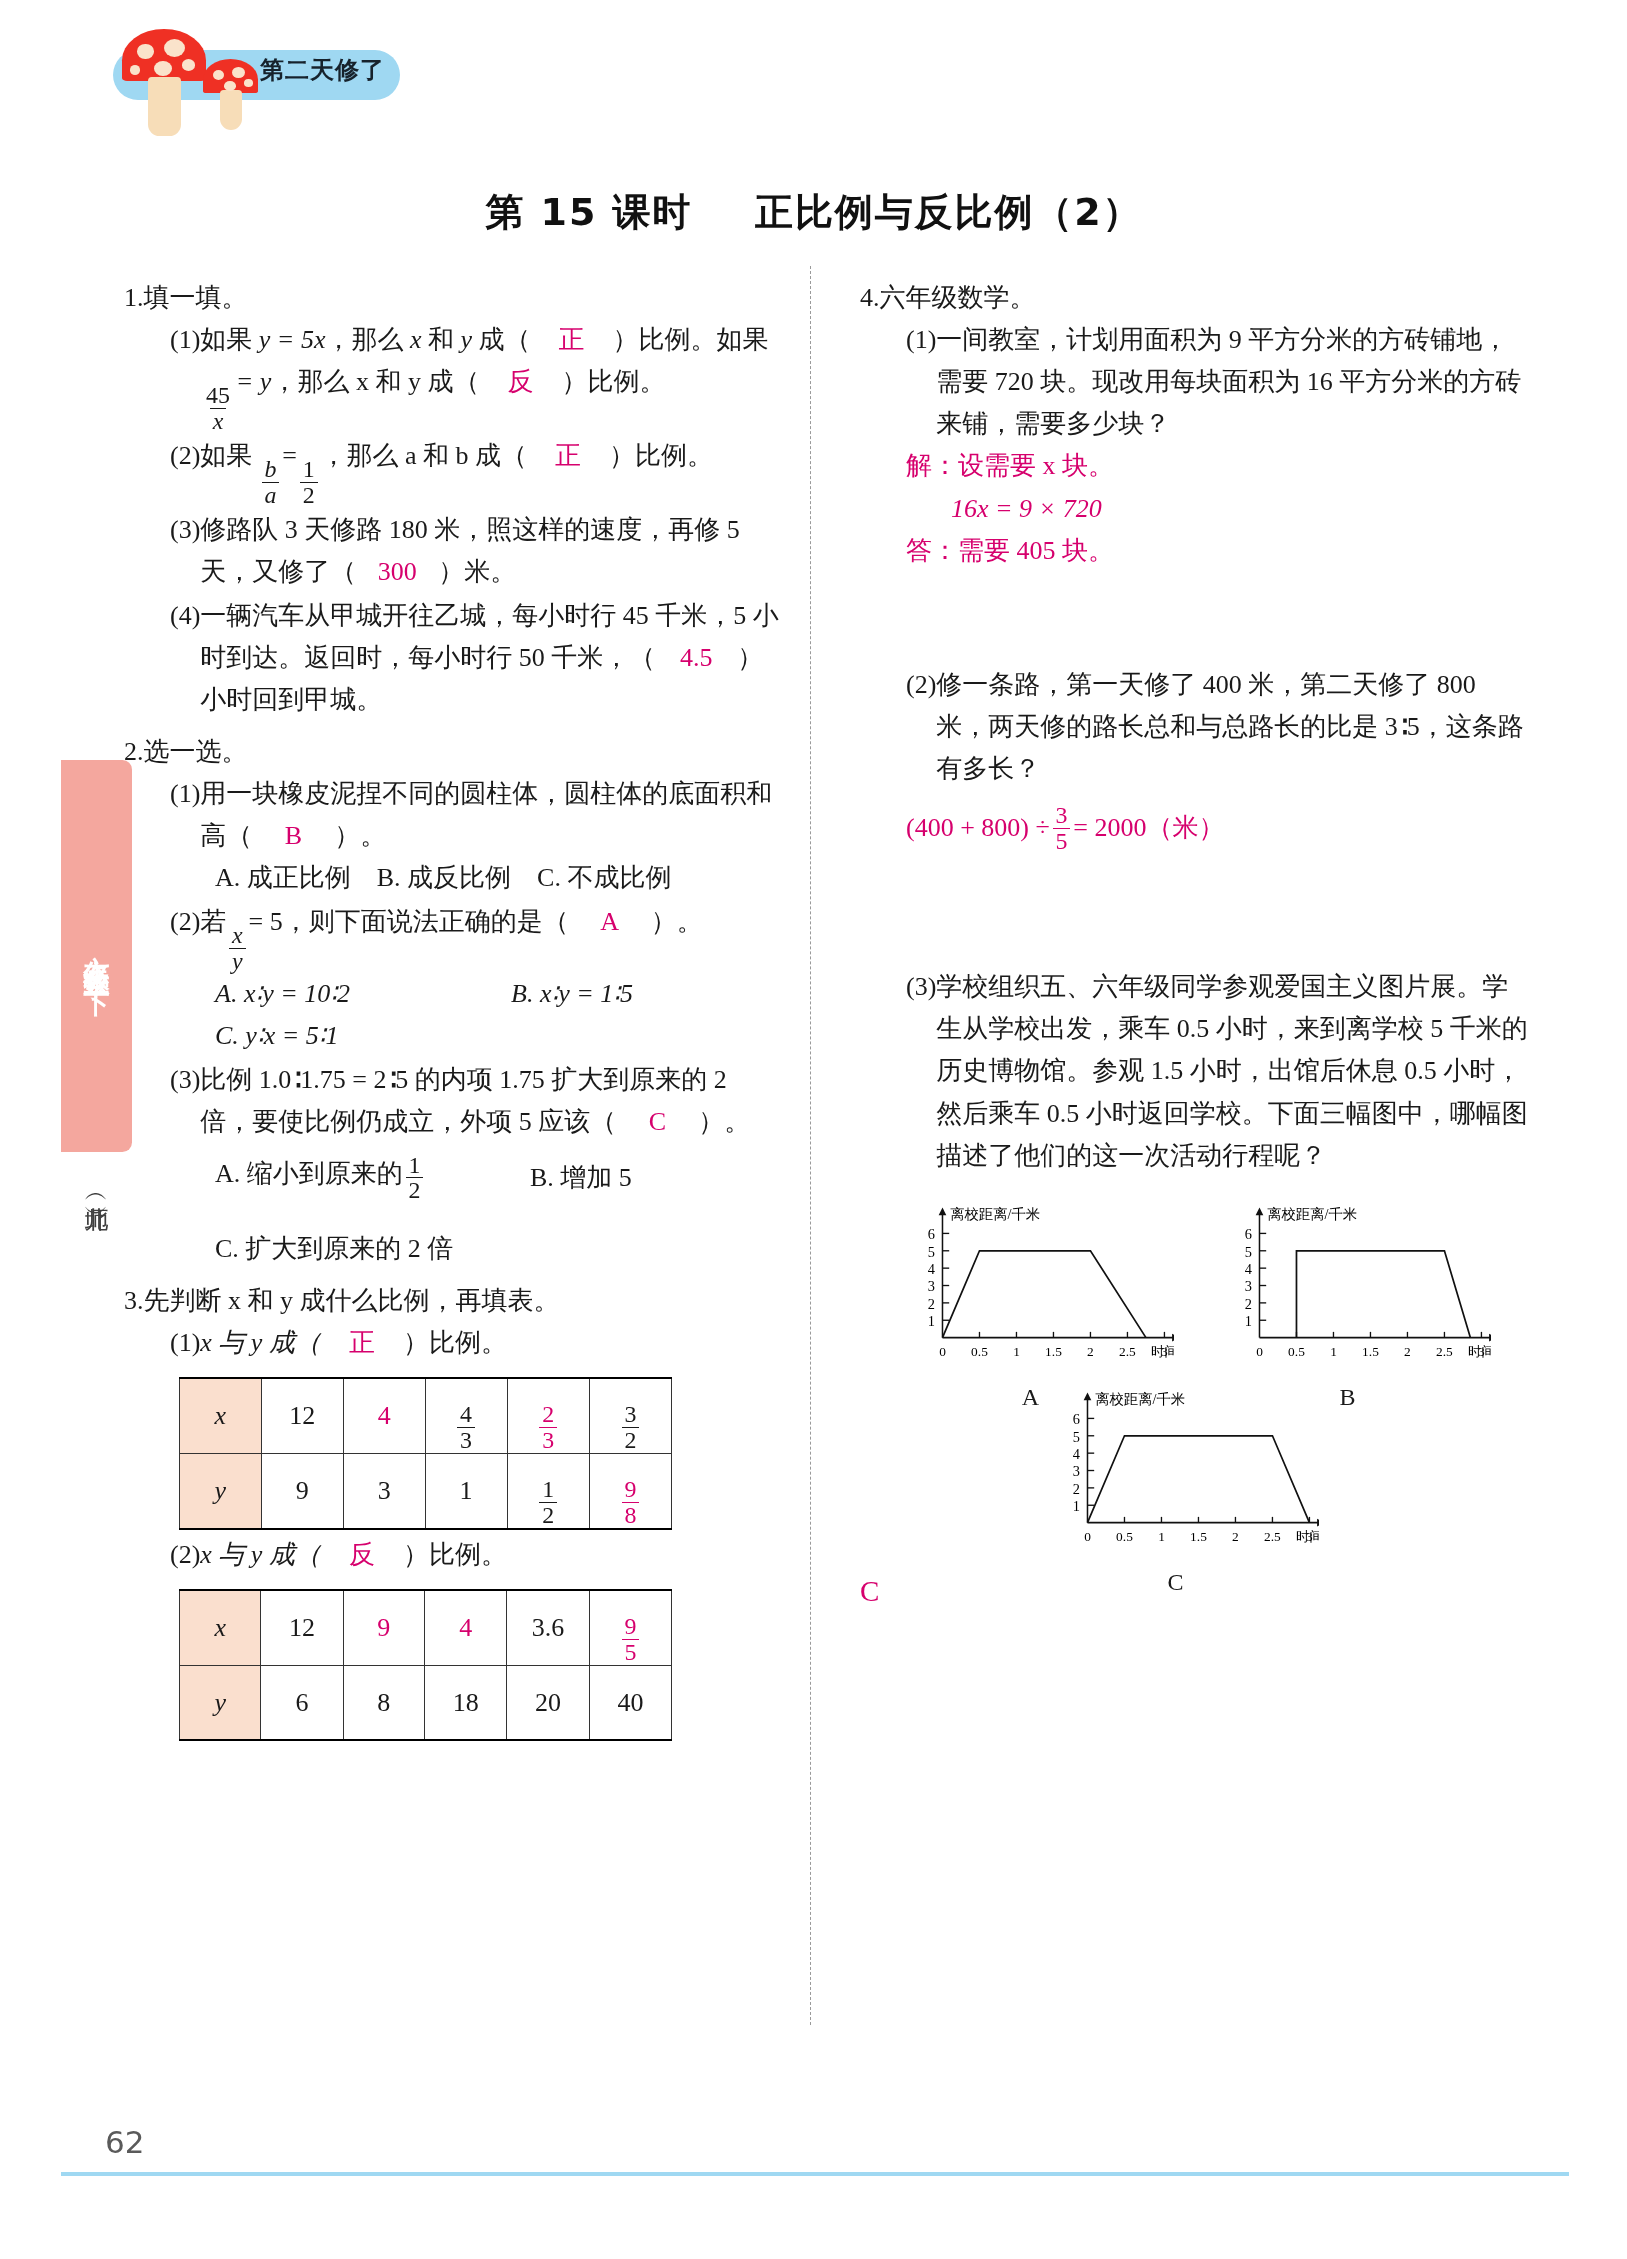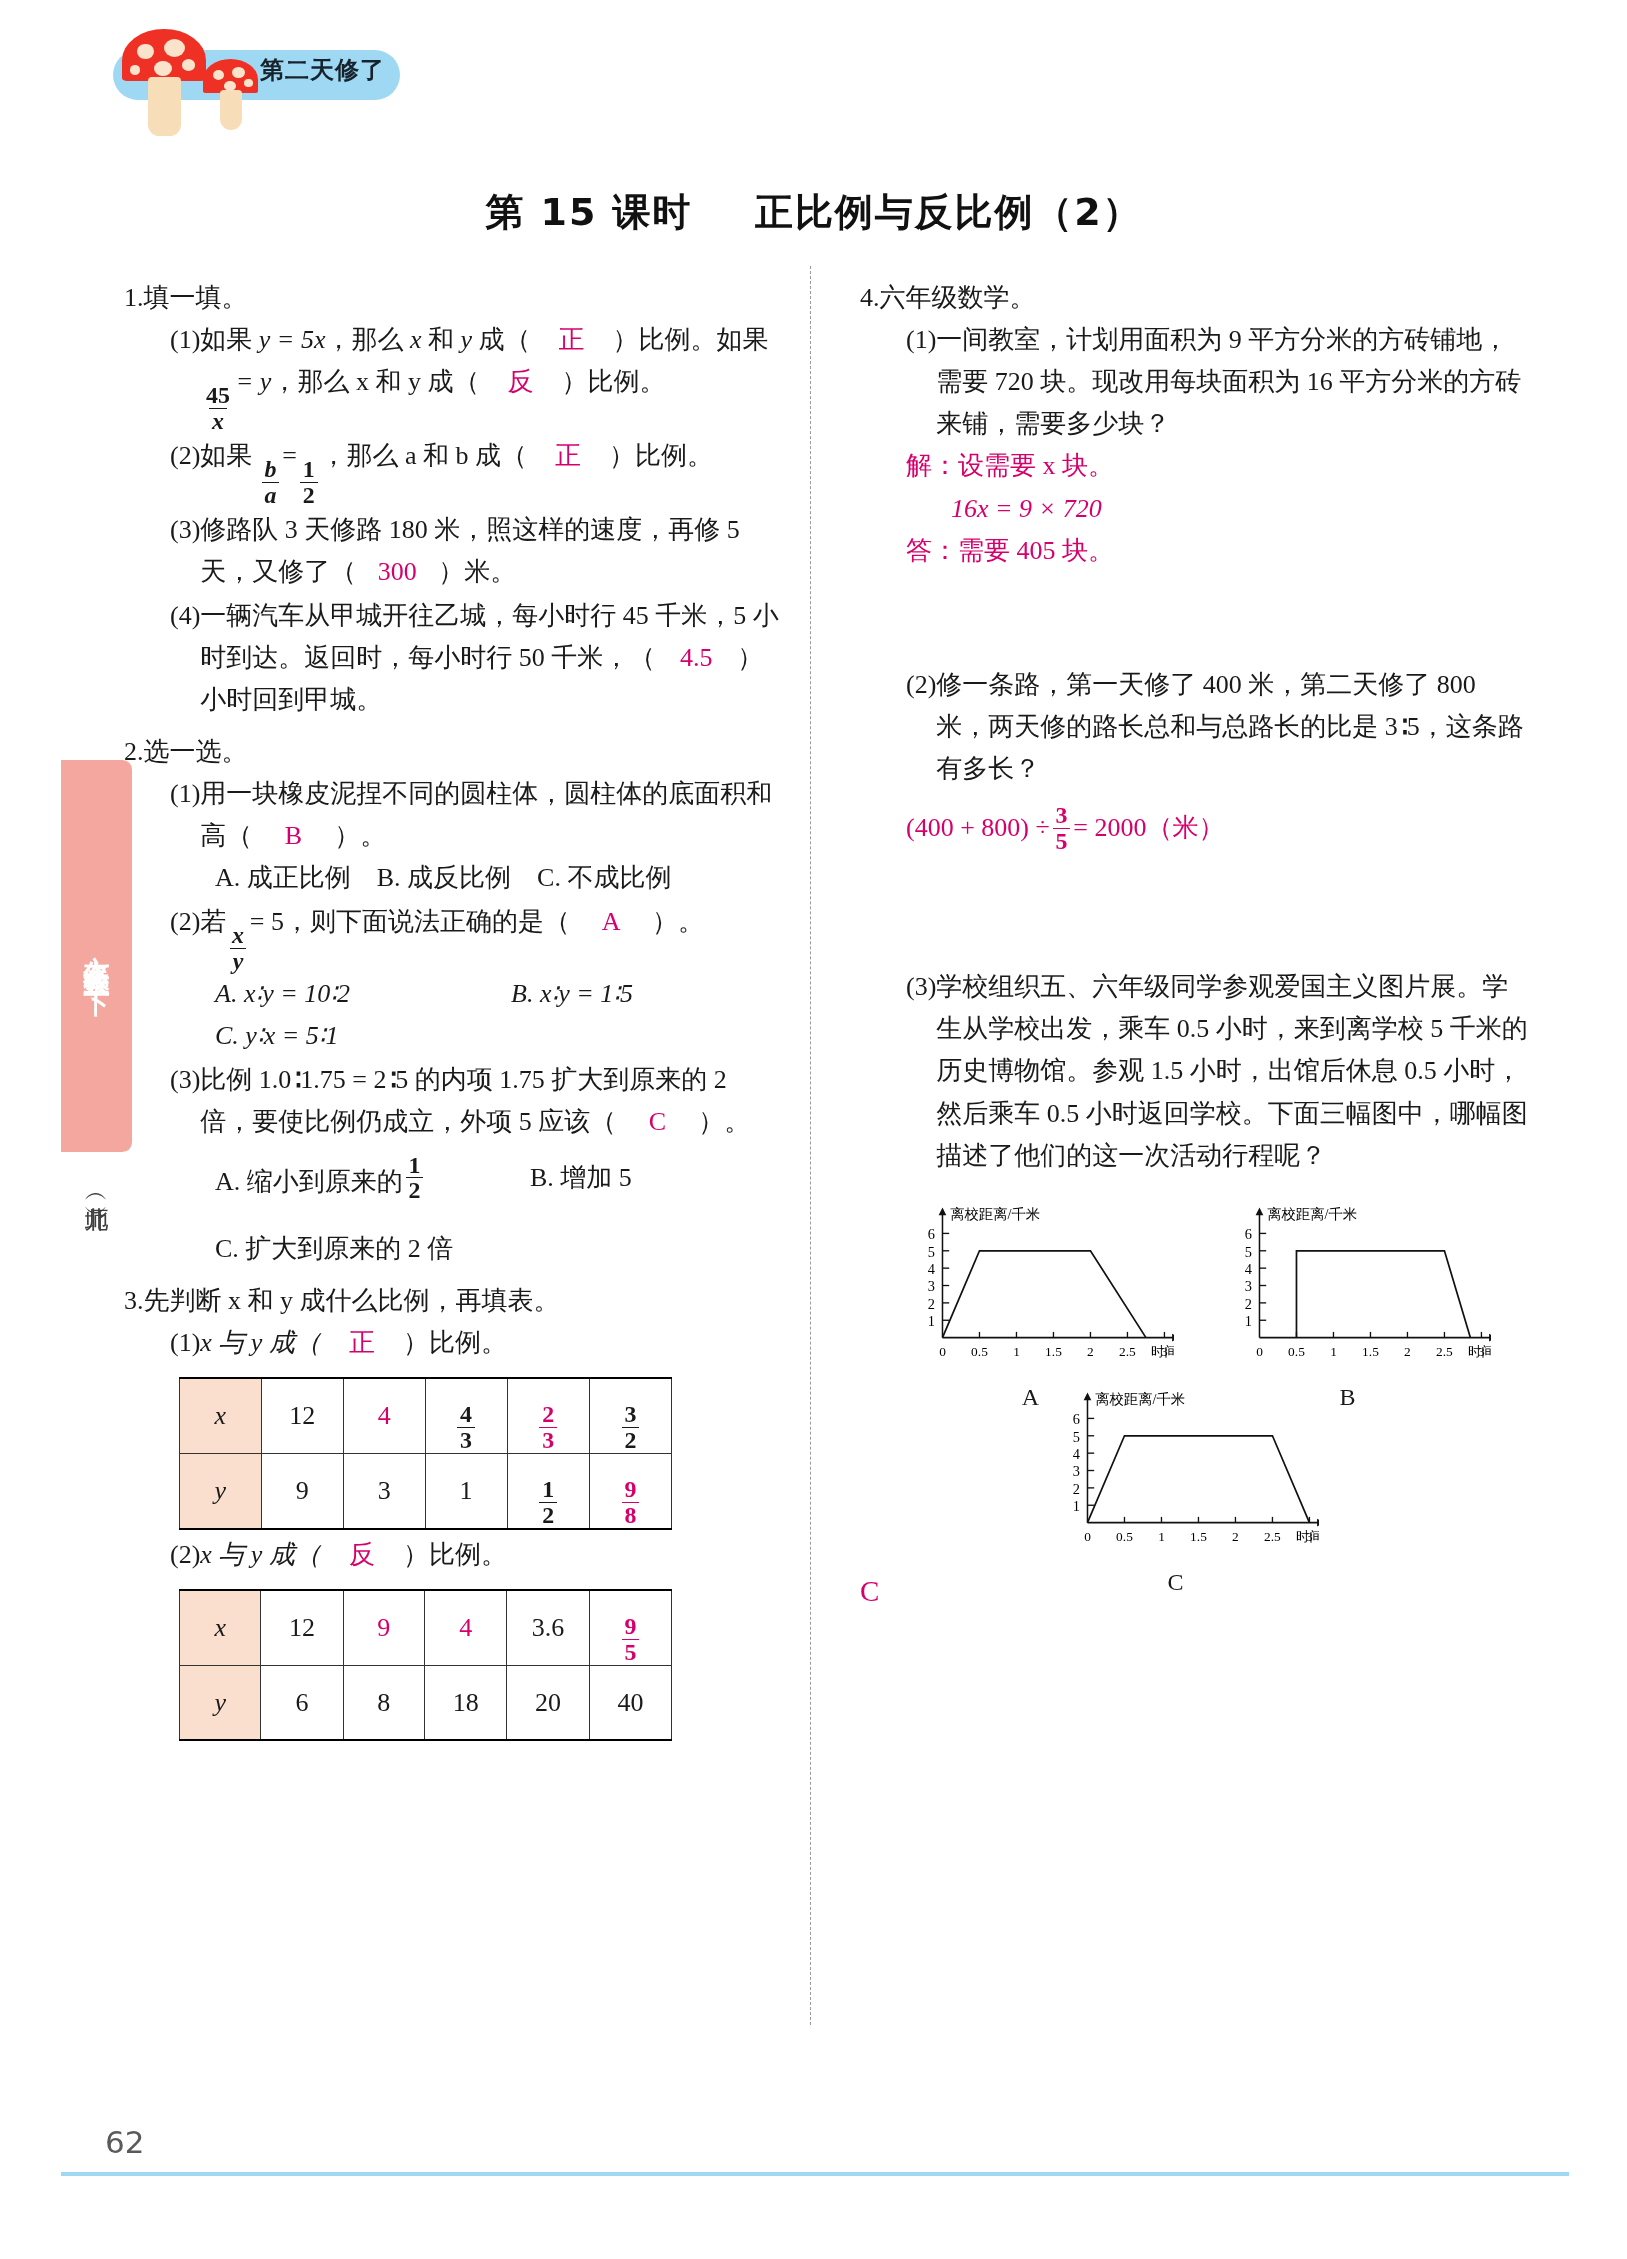--- a/index.html
+++ b/index.html
@@ -99,21 +99,21 @@
   .indent{margin-left:46px;}
   .indent2{margin-left:91px;}
   .opt{margin-left:91px;}
 
   .ital{font-style:italic;}
   .ans{color:#d6006d;}
   .ansbox{display:inline-block;min-width:82px;text-align:center;color:#d6006d;}
 
   
   .frac{display:inline-flex;flex-direction:column;align-items:center;
-        vertical-align:-0.55em;line-height:1.02;margin:0 2.9px;font-size:0.92em;font-weight:bold;}
+        vertical-align:-0.55em;line-height:1.02;margin:0 2.9px;font-size:0.92em;}
   .frac .num{padding:0 2.9px;}
   .frac .den{padding:0 2.9px;border-top:1.5px solid currentColor;}
   .frac.pink{color:#d6006d;}
 
   
   .xytable{border-collapse:collapse;margin:13.4px 0 3.8px 55px;width:493px;
            font-size:26px;}
   .xytable td{border:1.1px solid #333;text-align:center;height:71px;width:82px;}
   .xytable tr:first-child td{border-top:2.9px solid #000;}
   .xytable tr:last-child td{border-bottom:2.9px solid #000;}
@@ -237,21 +237,21 @@
     </div>
     <div class="opt ital">C. y∶x = 5∶1</div>
 
     <div class="sub indent item">
       <span class="slbl">(3)</span>
       <span class="stxt">
         <span>比例 1.0∶1.75 = 2∶5 的内项 1.75 扩大到原来的 2 倍，要使比例仍成立，外项 5 应该（</span><span class="ansbox">C</span><span>）。</span>
       </span>
     </div>
     <div class="opt" style="display:flex;align-items:center;margin-top:9.6px">
-      <span style="width:315px;display:inline-flex;align-items:flex-end">
+      <span style="width:315px;display:inline-flex;align-items:flex-start">
         <span>A. 缩小到原来的</span>
           <span class="frac">
             <span class="num">1</span>
             <span class="den">2</span>
           </span>
       </span>
       <span>B. 增加 5</span>
     </div>
     <div class="opt" style="margin-top:25px">C. 扩大到原来的 2 倍</div>
 

